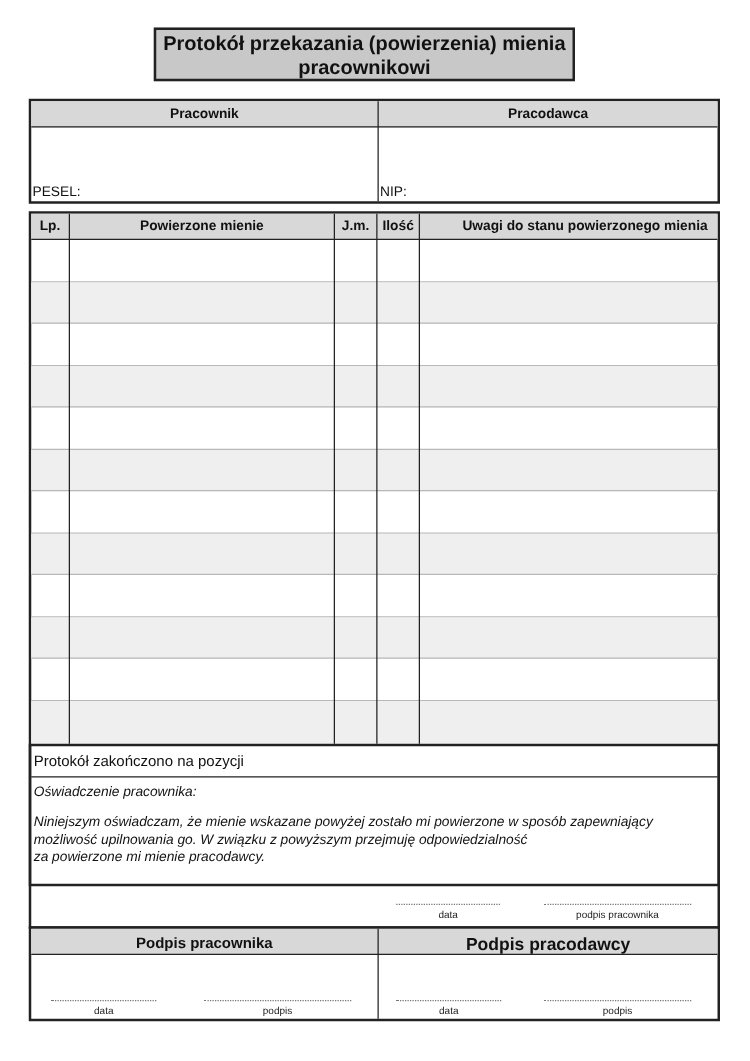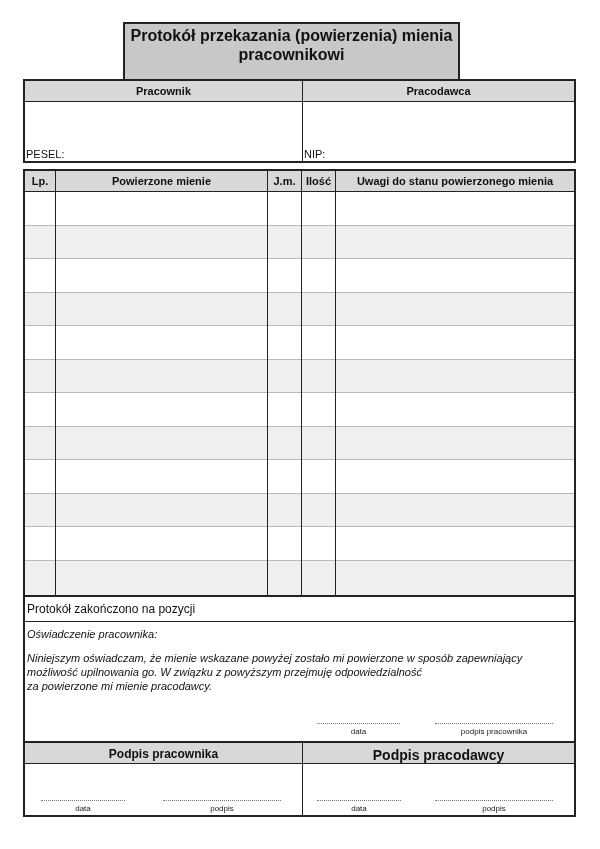--- a/index.html
+++ b/index.html
@@ -1,18 +1,18 @@
 <!DOCTYPE html>
 <html><head>
 <meta charset="utf-8">
 <style>
   html, body { margin:0; padding:0; background:#ffffff; }
   body { width:600px; height:849px; position:relative; font-family:"Liberation Sans", sans-serif; color:#111; overflow:hidden; }
   .abs { position:absolute; box-sizing:border-box; }
-  .title-box { left:123px; top:22px; width:337px; height:59px; background:#c8c8c8; border:2px solid #222; text-align:center; font-weight:bold; font-size:16px; line-height:19px; padding-top:2px; }
+  .title-box { left:123px; top:22px; width:337px; height:43px; background:#c8c8c8; border:2px solid #222; text-align:center; font-weight:bold; font-size:16px; line-height:19px; padding-top:2px; }
   .box { border:2px solid #222; }
   .hdr { background:#d8d8d8; font-weight:bold; font-size:11px; text-align:center; }
   .vline { position:absolute; width:1px; background:#222; }
   .hline { position:absolute; height:1px; background:#222; }
   .lbl { position:absolute; font-size:11px;text-align:center; }
   .row { position:absolute; left:0; right:0; box-sizing:border-box; border-bottom:1px solid #b8b8b8; }
   .row.shade { background:#efefef; }
   .dots { position:absolute; border-top:1px dotted #777; height:0; }
   .sm { position:absolute; font-size:8px; text-align:center; color:#222; }
   .italic { font-style:italic; }
@@ -29,21 +29,21 @@
   <div class="abs hdr" style="left:0; top:0; width:549px; height:21px; border-bottom:1px solid #222;"></div>
   <div class="abs hdr" style="left:0; top:4px; width:277px; background:transparent;">Pracownik</div>
   <div class="abs hdr" style="left:278px; top:4px; width:271px; background:transparent;">Pracodawca</div>
   <div class="vline" style="left:277px; top:0; height:80px;"></div>
   <div class="abs" style="left:0; top:22px; width:277px; height:58px;"></div>
   <div class="abs" style="left:278px; top:22px; width:271px; height:58px;"></div>
   <div class="lbl" style="left:1px; top:67px;">PESEL:</div>
   <div class="lbl" style="left:279px; top:67px;">NIP:</div>
 </div>
 
-<div class="abs box" style="left:23px; top:169px; width:553px; height:428px;">
+<div class="abs box" style="left:23px; top:169px; width:553px; height:540px;">
   <div class="abs hdr" style="left:0; top:0; width:549px; height:21px; border-bottom:1px solid #222;"></div>
   <div class="abs" style="left:0; top:21px; width:549px; height:403px;">
     <div class="row" style="top:0px; height:34px;"></div>
     <div class="row shade" style="top:34px; height:33px;"></div>
     <div class="row" style="top:67px; height:34px;"></div>
     <div class="row shade" style="top:101px; height:33px;"></div>
     <div class="row" style="top:134px; height:34px;"></div>
     <div class="row shade" style="top:168px; height:33px;"></div>
     <div class="row" style="top:201px; height:34px;"></div>
     <div class="row shade" style="top:235px; height:33px;"></div>
@@ -53,21 +53,21 @@
     <div class="row shade" style="top:369px; height:34px; border-bottom:none;"></div>
   </div>
   <div class="vline" style="left:30px; top:0; height:424px;"></div>
   <div class="vline" style="left:242px; top:0; height:424px;"></div>
   <div class="vline" style="left:276px; top:0; height:424px;"></div>
   <div class="vline" style="left:310px; top:0; height:424px;"></div>
   <div class="abs hdr" style="left:0; top:4px; width:30px; background:transparent;">Lp.</div>
   <div class="abs hdr" style="left:31px; top:4px; width:211px; background:transparent;">Powierzone mienie</div>
   <div class="abs hdr" style="left:243px; top:4px; width:33px; background:transparent;">J.m.</div>
   <div class="abs hdr" style="left:277px; top:4px; width:33px; background:transparent;">Ilość</div>
-  <div class="abs hdr" style="left:311px; top:4px; width:238px; background:transparent;">Uwagi do stanu powierzonego mienia</div>
+  <div class="abs hdr" style="left:324px; top:4px; width:238px; background:transparent;">Uwagi do stanu powierzonego mienia</div>
 </div>
 
 <div class="abs box" style="left:23px; top:595px; width:553px; height:148px;">
   <div class="lbl" style="left:2px; top:5px; font-size:12px;">Protokół zakończono na pozycji</div>
   <div class="hline" style="left:0; top:24px; width:549px;"></div>
   <div class="lbl italic" style="left:2px; top:31px; font-size:11px;">Oświadczenie pracownika:</div>
   <div class="lbl italic" style="left:2px; top:55px; font-size:11px;">Niniejszym oświadczam, że mienie wskazane powyżej zostało mi powierzone w sposób zapewniający</div>
   <div class="lbl italic" style="left:2px; top:69px; font-size:11px;">możliwość upilnowania go. W związku z powyższym przejmuję odpowiedzialność</div>
   <div class="lbl italic" style="left:2px; top:83px; font-size:11px;">za powierzone mi mienie pracodawcy.</div>
   <div class="dots" style="left:292px; top:126px; width:83px;"></div>

